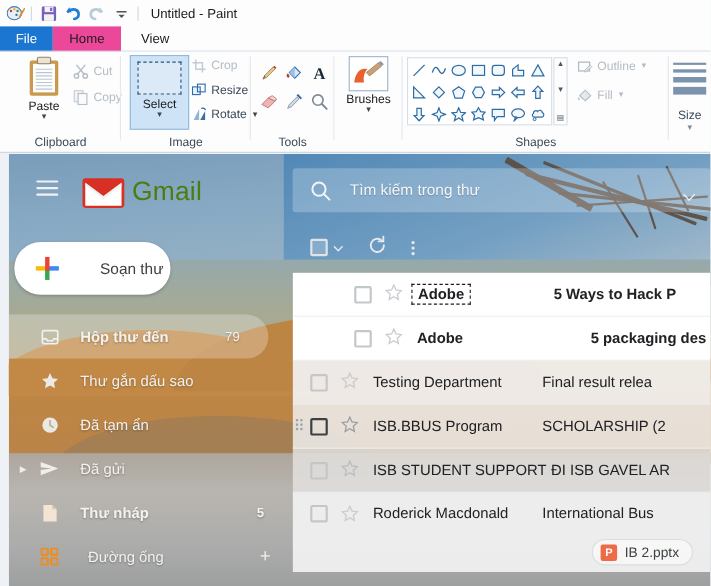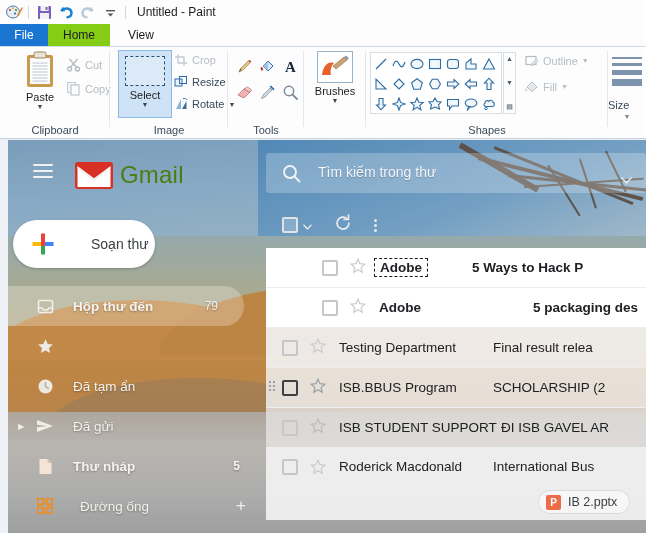--- a/index.html
+++ b/index.html
@@ -27,21 +27,21 @@
   
   .tabstrip {
     position: absolute; left: 0; top: 24px; width: 646px; height: 23px;
     background: #fdfdfd;
   }
   .tab {
     position: absolute; top: 0; height: 23px; line-height: 23px;
     font-size: 12px; text-align: center; color: #1c1c1c; cursor: default;
   }
   .tab-file { left: 0; width: 48px; background: #1b76d1; color: #fff; }
-  .tab-home { left: 48px; width: 62px; background: #84cc16; color: #1c1c1c; }
+  .tab-home { left: 48px; width: 62px; background: #ec4899; color: #1c1c1c; }
   .tab-view { left: 110px; width: 62px; background: #fdfdfd; color: #1c1c1c; }
   .tabstrip:after {
     content: ''; position: absolute; left: 0; top: 22px; width: 646px; height: 1px;
     background: #d2dce6;
   }
 
   
   .ribbon {
     position: absolute; left: 0; top: 47px; width: 646px; height: 92px;
     background: #fdfdfd;
@@ -129,21 +129,21 @@
   .shape-right { position: absolute; left: 158px; top: 6px; }
   .sr-item { display: flex; align-items: center; gap: 4px; font-size: 12px; margin-bottom: 11px; }
 
   
   .g-size { left: 608px; width: 38px; }
   .size-stack {
     position: absolute; left: 4px; top: 10px; width: 30px;
     display: flex; flex-direction: column; gap: 4px;
   }
   .size-line { background: #7b93ad; width: 30px; }
-  .size-label { position: absolute; left: 0; top: 52px; width: 38px; text-align: left;
+  .size-label { position: absolute; left: 0; top: 52px; width: 38px; text-align: center;
     font-size: 11px; color: #3b4a59; }
   .size-caret { position: absolute; left: 0; top: 66px; width: 38px; text-align: center;
     font-size: 7px; color: #7b8a99; }
 
   
   .canvas {
     position: absolute; left: 0; top: 139px; width: 646px; height: 394px;
     background: #eef1f5; overflow: hidden;
   }
   .gmail {
@@ -297,21 +297,21 @@
     margin-left: 12px; width: 150px; color: #202124;
     white-space: nowrap; overflow: hidden;
   }
   .mrow-sender.bold { font-weight: bold; }
   .mrow-sender.marquee {
     border: 1px dashed #1c1c1c; padding: 1px 5px; margin-left: 7px; width: auto;
   }
   .mrow-subject {
     margin-left: 4px; color: #202124; white-space: nowrap; flex: 1; overflow: hidden;
   }
-  .mrow-subject.bold { font-weight: bold; }
+  .mrow-subject.bold { font-weight: bold; text-align: center; }
   .attach-chip {
     position: absolute; left: 272px; top: 42px;
     display: flex; align-items: center; gap: 7px;
     height: 24px; padding: 0 12px 0 7px;
     border: 1px solid #dadce0; border-radius: 13px;
     background: rgba(255,255,255,0.55);
     font-size: 12.5px; color: #3c4043;
   }
   .ppt-ico {
     width: 15px; height: 15px; background: #ed6c47; border-radius: 2px;
@@ -732,20 +732,21 @@
           <div class="nav-label bold">Hộp thư đến</div>
           <div class="nav-count">79</div>
         </div>
 
         <div class="nav-item">
           <div class="nav-ico">
             <svg width="17" height="17" viewBox="0 0 17 17">
               <path d="M8.5 1.2 L10.7 5.9 L15.8 6.5 L12 9.9 L13.1 15 L8.5 12.4 L3.9 15 L5 9.9 L1.2 6.5 L6.3 5.9 Z" fill="#eceae4"></path>
             </svg>
           </div>
+          <div class="nav-label">Thư gắn dấu sao</div>
         </div>
 
         <div class="nav-item">
           <div class="nav-ico">
             <svg width="17" height="17" viewBox="0 0 17 17">
               <circle cx="8.5" cy="8.5" r="7" fill="#ece9e2"></circle>
               <path d="M8.5 4.5 V8.7 L11.3 10.4" stroke="#b4b09f" stroke-width="1.5" fill="none" stroke-linecap="round"></path>
             </svg>
           </div>
           <div class="nav-label">Đã tạm ẩn</div>

